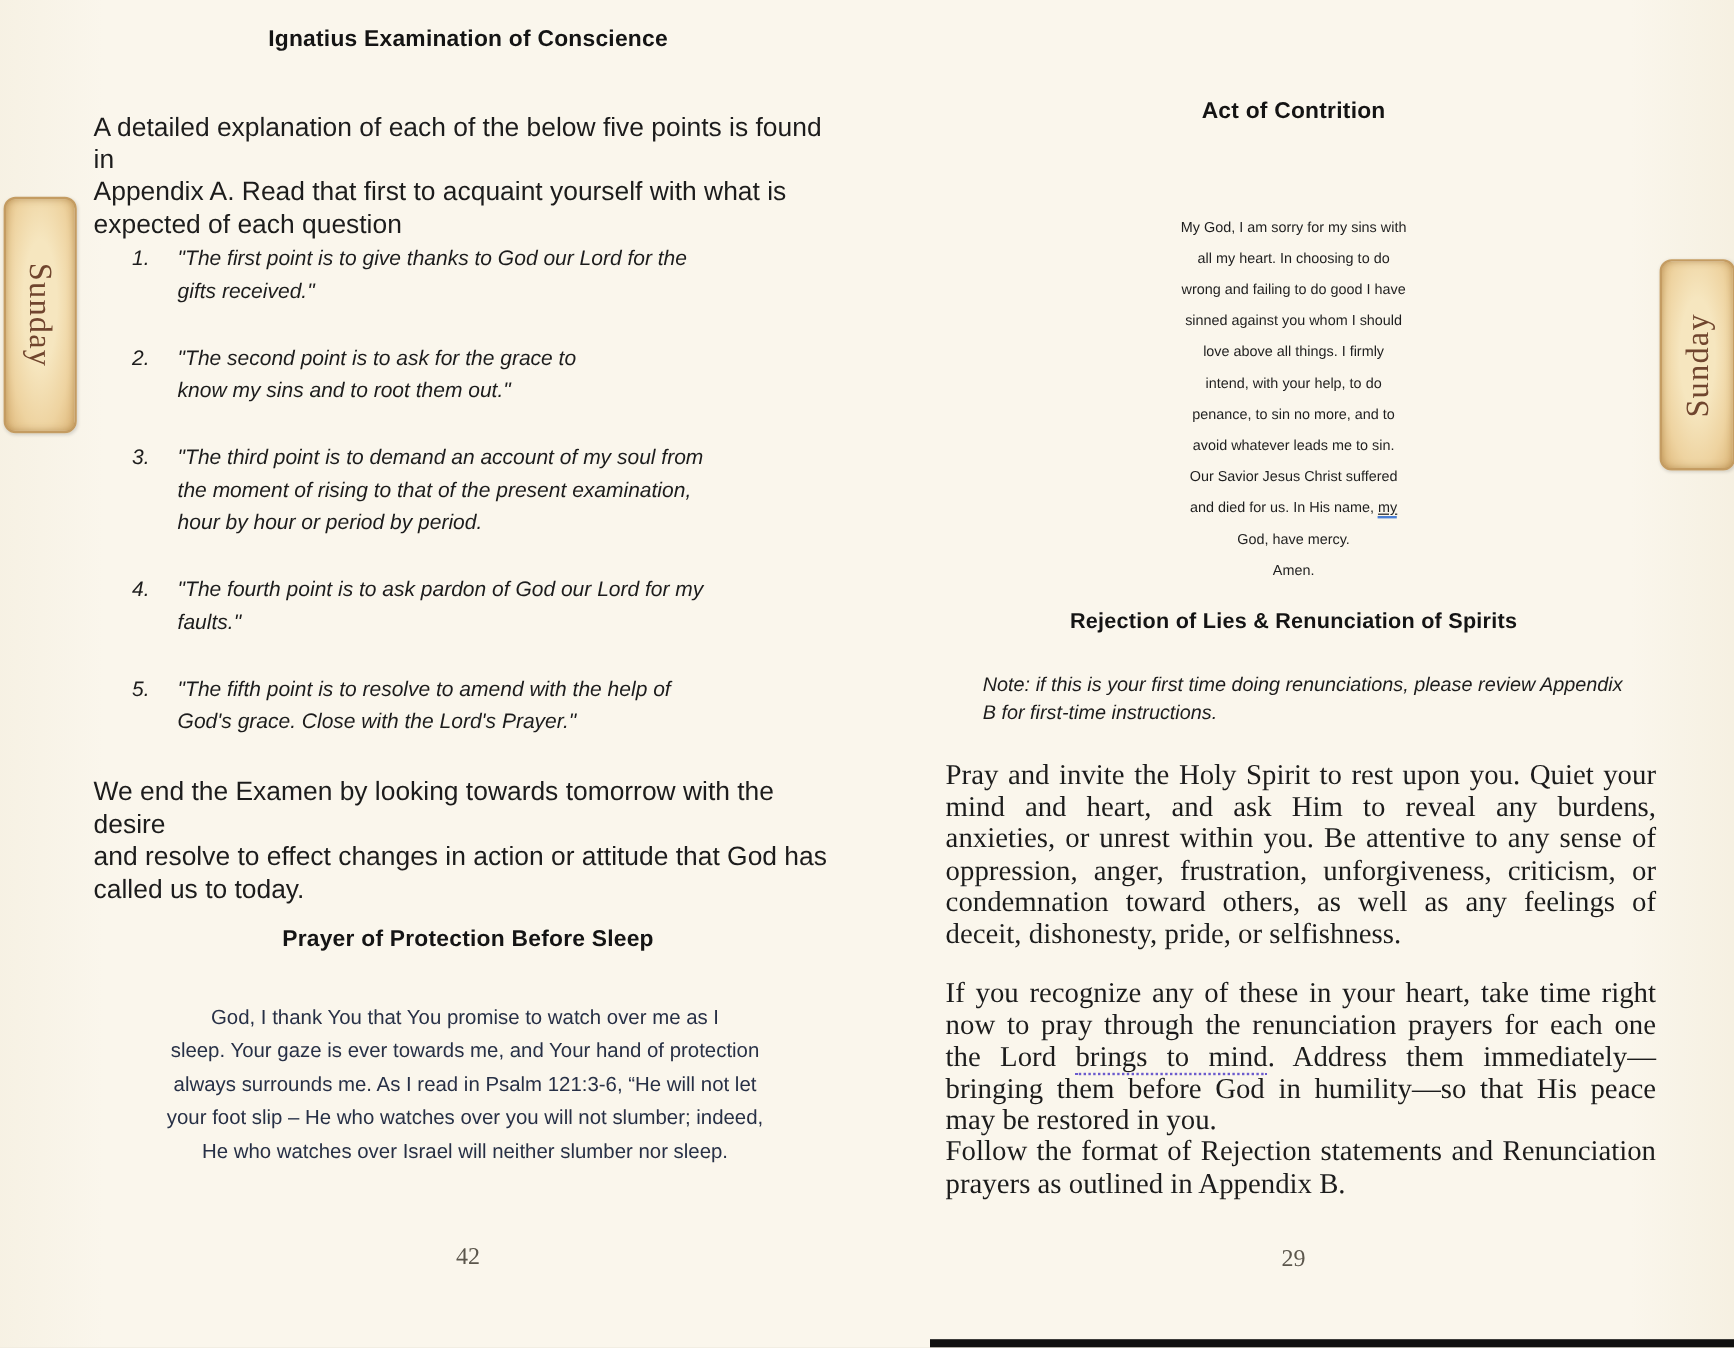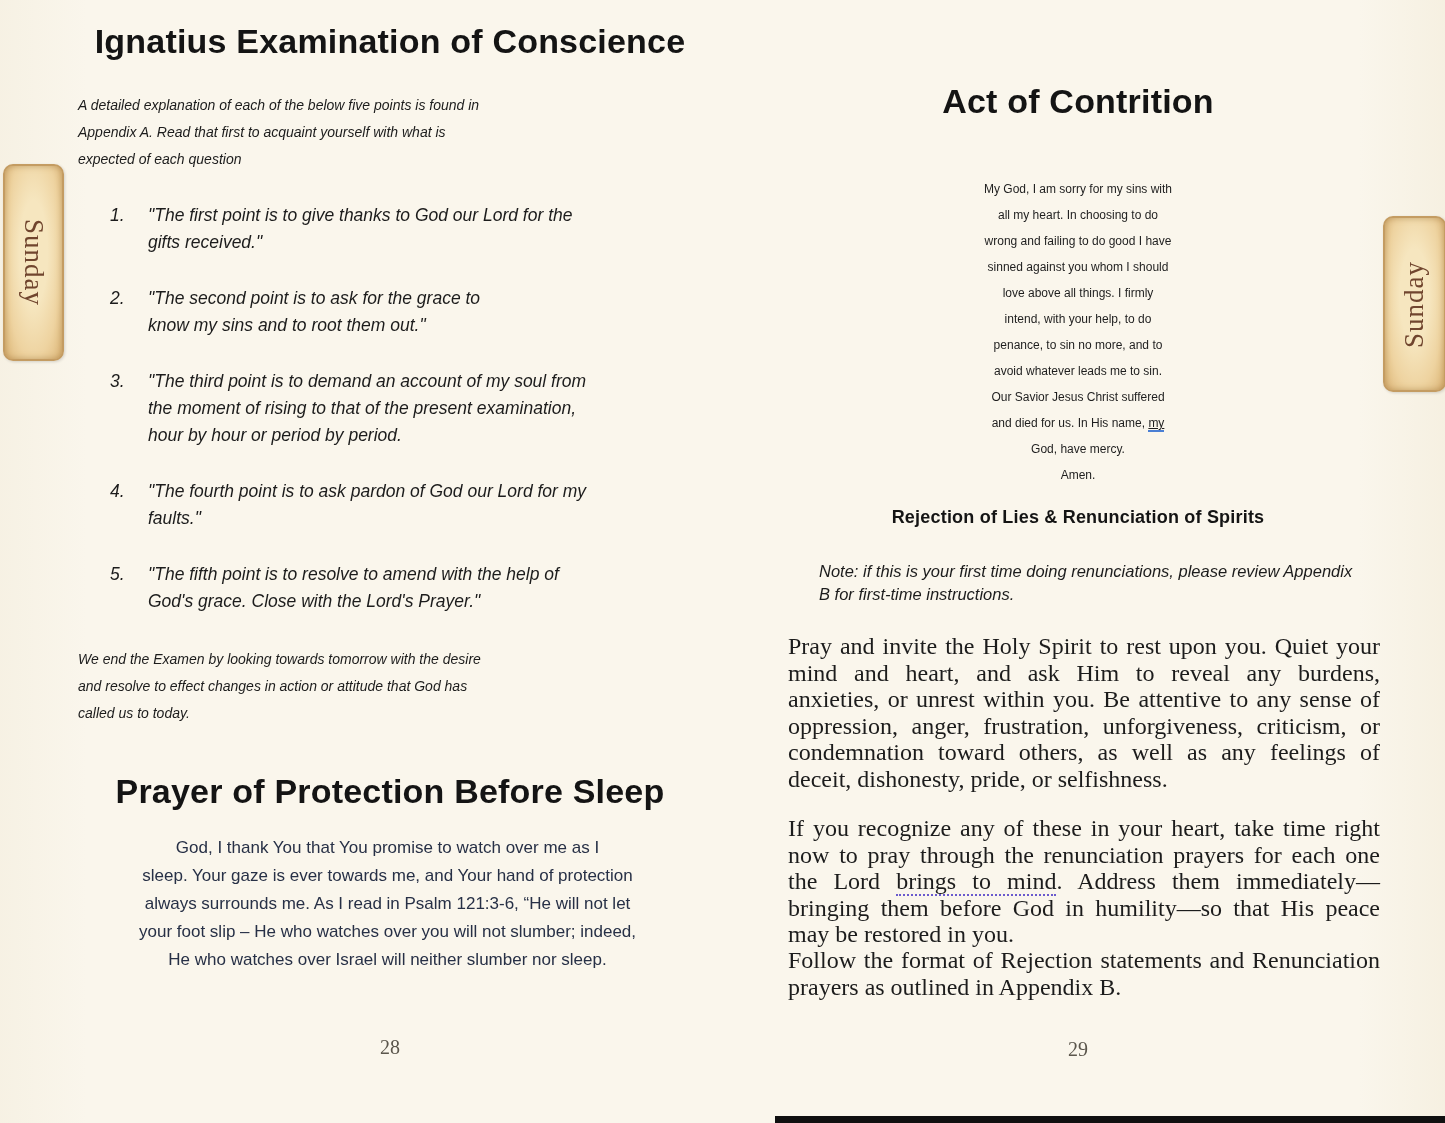--- a/index.html
+++ b/index.html
@@ -14,33 +14,32 @@
     background:
       linear-gradient(90deg, rgba(240,232,212,.35) 0%, rgba(0,0,0,0) 6%, rgba(0,0,0,0) 94%, rgba(238,229,206,.35) 100%),
       #faf6ec;
     color:#1c1c1c;
   }
   .abs{position:absolute;}
 
   
   .h1{
     font-weight:bold;
-    font-size:34px;
+    font-size:19px;
     letter-spacing:.2px;
     text-align:center;
     color:#141414;
   }
   .h1.small{font-size:18px;}
 
   
   .body-text{
-    font-size:14px;
+    font-size:22px;
     line-height:27px;
     white-space:pre-line;
-    font-style:italic;
   }
   .just{
     font-size:24px;
     line-height:26.5px;
     text-align:justify;
     font-family:Liberation Serif, serif;
   }
   .italic{font-style:italic;margin-left:31px;}
 
   
@@ -160,21 +159,21 @@
 called us to today.</div>
 
     <div class="abs h1" style="left:60px;top:772px;width:660px;">Prayer of Protection Before Sleep</div>
 
     <div class="abs center-block prayer-protect" style="left:75px;top:834px;width:625px;">God, I thank You that You promise to watch over me as I
 sleep. Your gaze is ever towards me, and Your hand of protection
 always surrounds me. As I read in Psalm 121:3-6, “He will not let
 your foot slip – He who watches over you will not slumber; indeed,
 He who watches over Israel will neither slumber nor sleep.</div>
 
-    <div class="abs page-num" style="left:60px;top:1036px;width:660px;">28</div>
+    <div class="abs page-num" style="left:60px;top:1036px;width:660px;">42</div>
 
     <div id="tab-left" class="abs tab">
       <span class="tab-label">Sunday</span>
     </div>
   </div>
 
   <div>
 
     <div class="abs h1" style="left:778px;top:82px;width:600px;">Act of Contrition</div>
 

